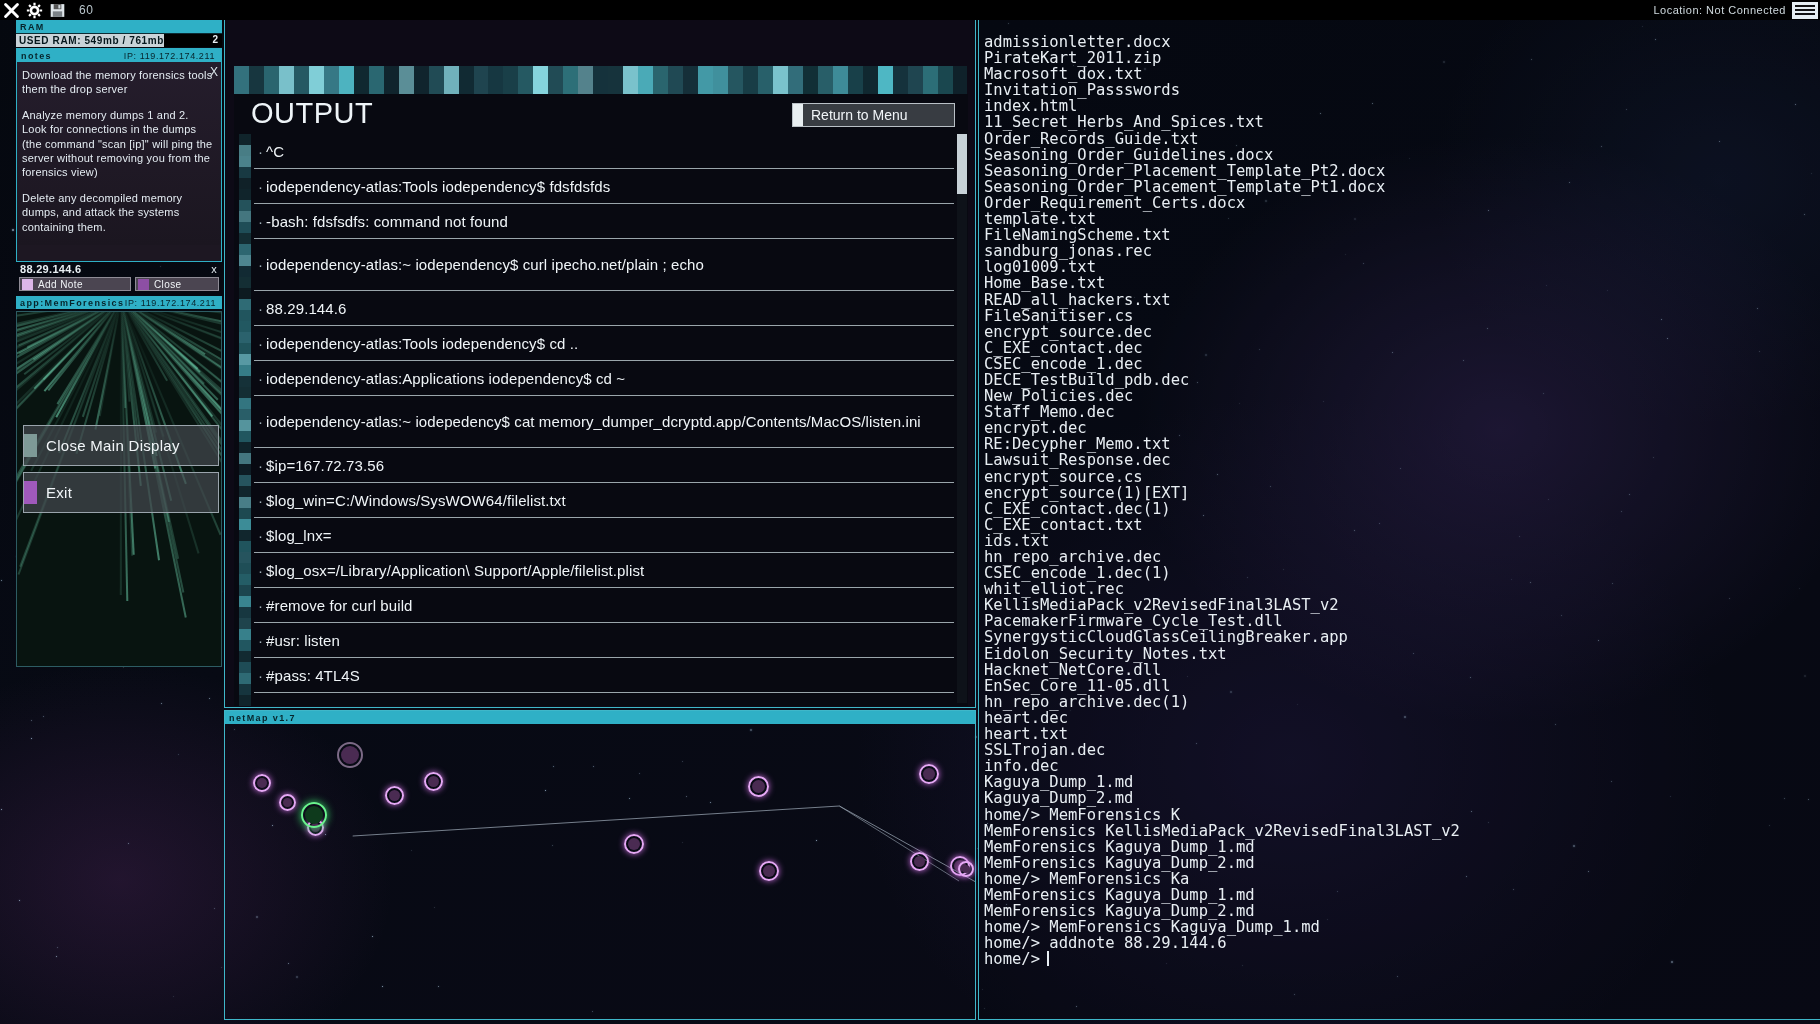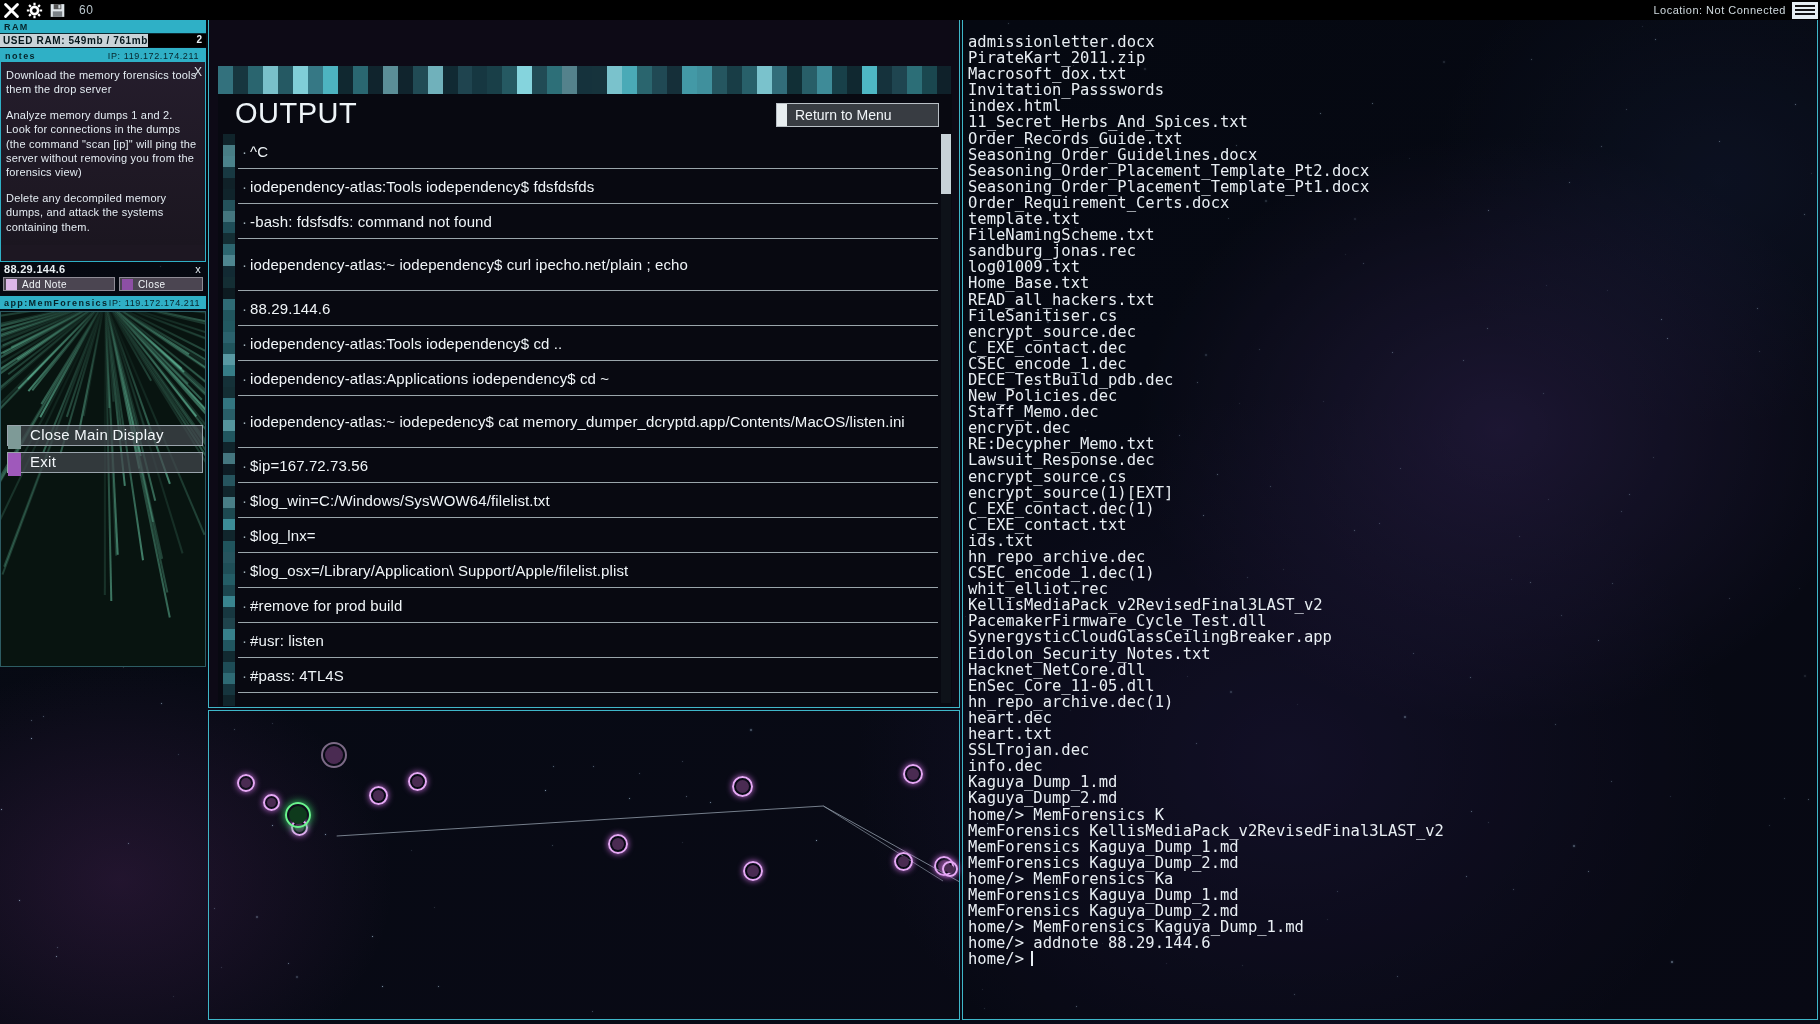--- a/index.html
+++ b/index.html
@@ -36,21 +36,21 @@
   .ticon { width:17px; height:17px; display:block; }
   .topbar .fps { margin-left:13px; color:#b9c6cc; font-size:12px; font-family:"Liberation Sans",sans-serif; }
   .topbar .loc { margin-left:auto; padding-right:6px; color:#cfd9de; font-size:11px; }
   .topbar .burger {
     width:26px; height:17px; margin-right:2px; background:#e6eef2;
     display:flex; flex-direction:column; justify-content:center; gap:2px; padding:2px 3px;
   }
   .topbar .burger b { display:block; height:2px; background:#111; }
 
   
-  .module { position:absolute; border:1px solid #3fb7c9; background:rgba(6,12,18,0.55); }
+  .module { position:absolute; border:1px solid #3fb7c9; background:rgba(6,12,18,0.55);margin-left:16px; }
   .mhead {
     height:13px; background:#2fb0c6; color:#06242b;
     font-size:9px; letter-spacing:1.4px; font-weight:bold;
     padding:1px 0 0 4px; font-family:"Liberation Sans",sans-serif;
     display:flex; align-items:center;
   }
   .mhead .right { margin-left:auto; padding-right:6px; font-weight:normal; letter-spacing:.6px;}
 
   
   #ram { left:0; top:20px; width:206px; height:28px; border:none; background:transparent; }
@@ -100,21 +100,21 @@
   #memf .mhead { background:#2fb0c6; font-size:9px; }
 
   
   #forensics { left:0; top:311px; width:206px; height:356px; border:1px solid #2d5c63; overflow:hidden;}
   .rays { position:absolute; inset:0; background:#081410; overflow:hidden; }
   .rays i { position:absolute; background:linear-gradient(180deg,rgba(120,220,180,0) 0%,rgba(120,230,190,.75) 100%);
             transform-origin: 50% 0%; width:2px; }
 
   .mainbtns { position:absolute; left:6px; top:113px; width:196px; }
   .mbtn {
-    display:flex; height:21px; margin-bottom:6px;
+    display:flex; align-items:center; height:41px; margin-bottom:6px;
     background:rgba(66,72,78,0.72); border:1px solid #9aa4ac; color:#f2f6f9;
     font-size:15px; letter-spacing:.3px;
   }
   .mbtn .sw { width:13px; height:23px; margin-right:9px; }
   .mbtn.close .sw { background:#7e9a97; }
   .mbtn.exit .sw  { background:#9f59bb; }
 
   
   #display { left:208px; top:18px; width:752px; height:690px; border:1px solid #3fb7c9; background:#0d0a16; }
   #display .mhead { background:#2fb0c6; }
@@ -812,40 +812,43 @@
           <div class="out-row">
             <span class="dot">·</span>
             <span>$log_lnx=</span>
           </div>
           <div class="out-row">
             <span class="dot">·</span>
             <span>$log_osx=/Library/Application\ Support/Apple/filelist.plist</span>
           </div>
           <div class="out-row">
             <span class="dot">·</span>
-            <span>#remove for prod build</span>
+            <span>#remove for curl build</span>
           </div>
           <div class="out-row">
             <span class="dot">·</span>
             <span>#usr: listen</span>
           </div>
           <div class="out-row">
             <span class="dot">·</span>
             <span>#pass: 4TL4S</span>
           </div>
         </div>
     </div>
 
     <div class="scrollbar">
       <div class="scrollthumb"></div>
     </div>
   </div>
 </div>
 
 <div class="module" id="netmap">
+  <div class="mhead">
+    <span>netMap v1.7</span>
+  </div>
   <div class="netarea" id="netarea">
     <svg class="links" viewBox="0 0 752 295" preserveAspectRatio="none">
       <path d="M128 112 L616 82" stroke="#9aa6b4" stroke-width="1" fill="none" opacity=".75"></path>
       <path d="M616 82 L760 162" stroke="#9aa6b4" stroke-width="1" fill="none" opacity=".75"></path>
       <path d="M616 82 L736 157" stroke="#9aa6b4" stroke-width="1" fill="none" opacity=".6"></path>
     </svg>
   <div class="node dim" style="left:112px;top:18px;width:26px;height:26px">
         <span class="ring"></span>
         <span class="core"></span>
       </div>

